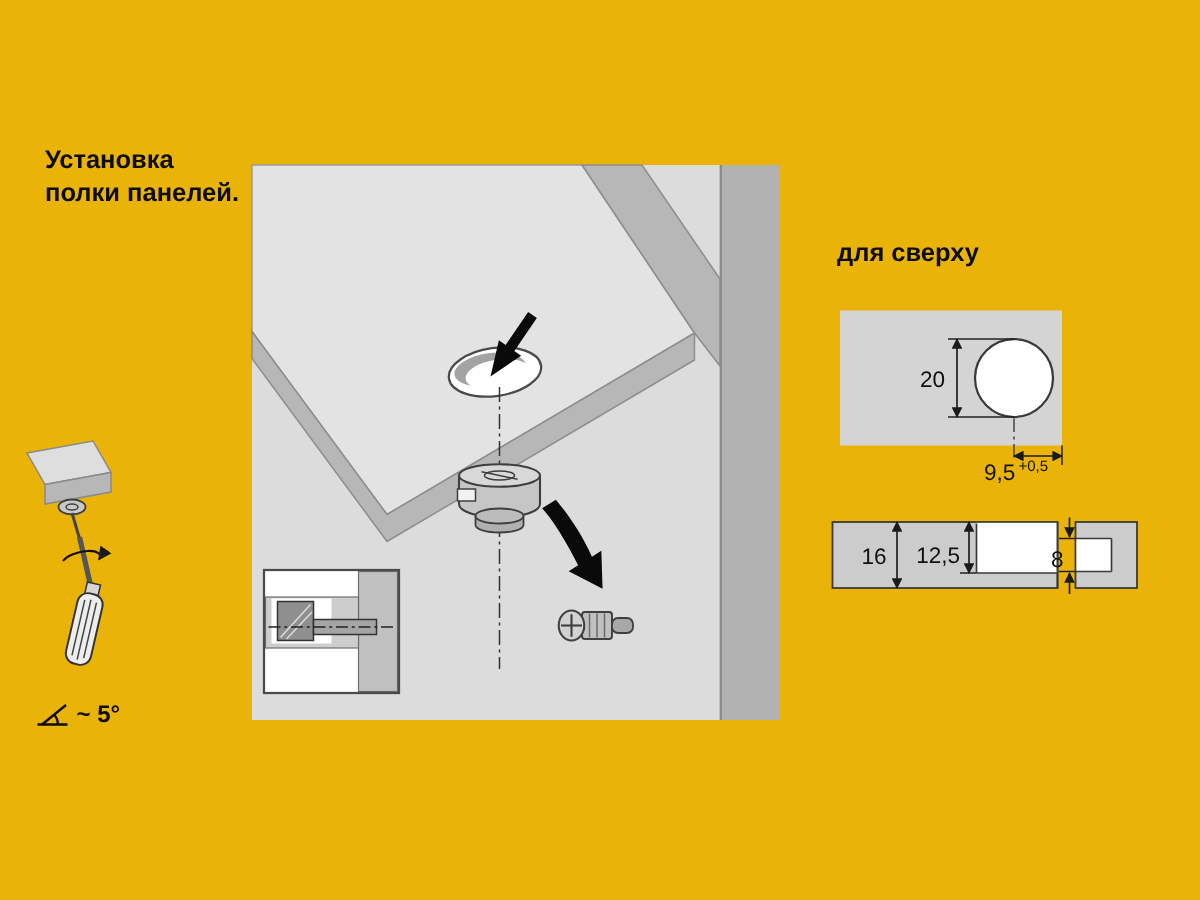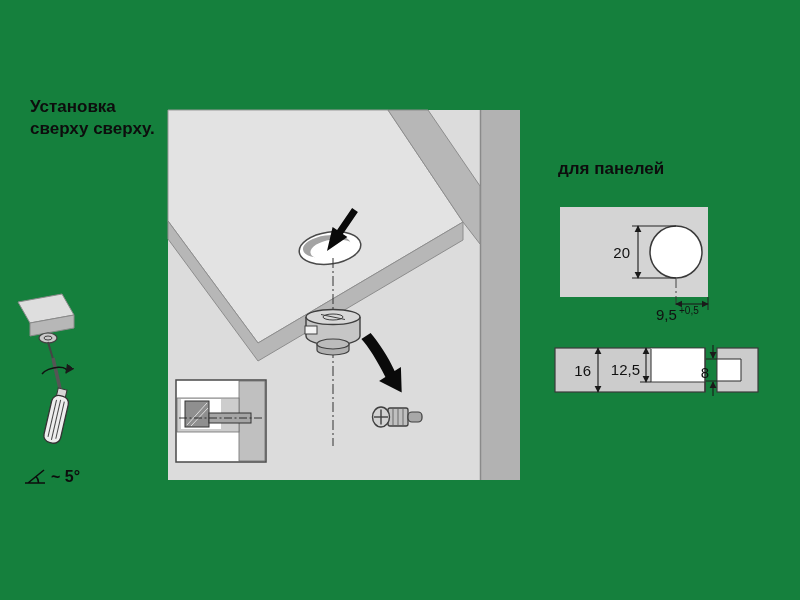--- a/index.html
+++ b/index.html
@@ -1,39 +1,39 @@
 <!DOCTYPE html>
 <html><head>
 <meta charset="utf-8">
 <style>
   html,body{margin:0;padding:0;background:#ffffff;}
-  #app{position:relative;width:800px;height:600px;background:#15803d;overflow:hidden;
+  #app{position:relative;width:800px;height:600px;background:#eab308;overflow:hidden;
        font-family:"Liberation Sans","DejaVu Sans",sans-serif;color:#111;}
   .caption{position:absolute;font-weight:bold;font-size:17px;line-height:1.28;color:#0d0d0d;}
   #caption-install{left:30px;top:96px;}
   #caption-drilling{left:558px;top:158px;}
   #angle-row{position:absolute;left:24px;top:468px;display:flex;align-items:center;gap:5px;
              font-weight:bold;font-size:16px;color:#0d0d0d;}
   svg{position:absolute;left:0;top:0;}
   text{font-family:"Liberation Sans","DejaVu Sans",sans-serif;fill:#111;}
   .dim{font-size:15px;}
   .dim-small{font-size:10px;}
 </style>
 </head>
 <body>
 
 <div id="app">
 
   <div id="caption-install" class="caption">
     <div>Установка</div>
-    <div>сверху сверху.</div>
+    <div>полки панелей.</div>
   </div>
 
   <div id="caption-drilling" class="caption">
-    <div>для панелей</div>
+    <div>для сверху</div>
   </div>
 
   <svg width="800" height="600" viewBox="0 0 800 600">
     <defs>
       <marker id="ah" viewBox="0 0 10 10" refX="9" refY="5" markerWidth="6.5" markerHeight="6.5" orient="auto-start-reverse">
         <path d="M0,0 L10,5 L0,10 z" fill="#1a1a1a"></path>
       </marker>
     </defs>
 
     <g>

